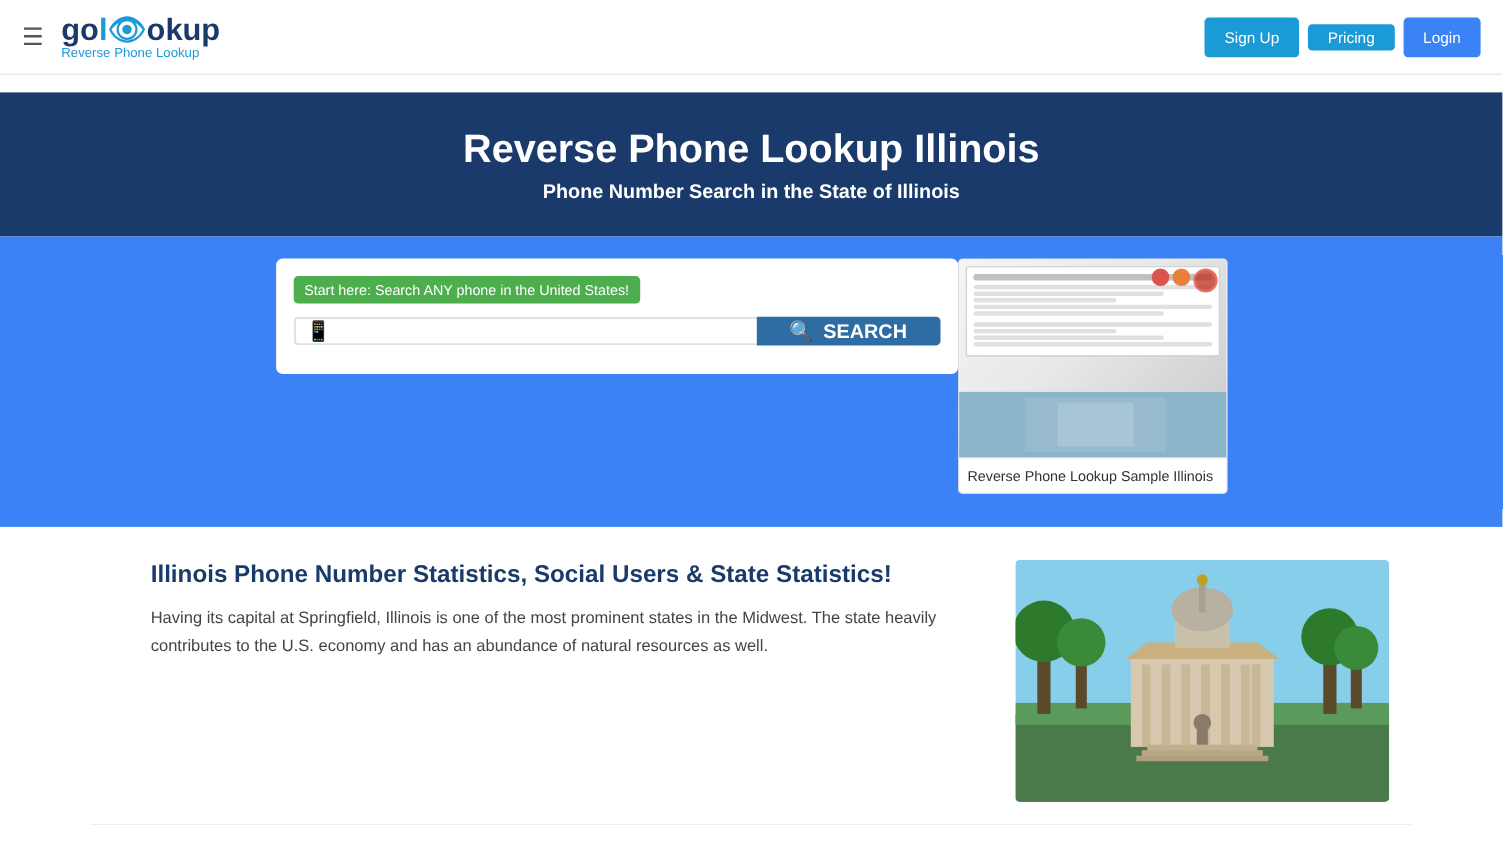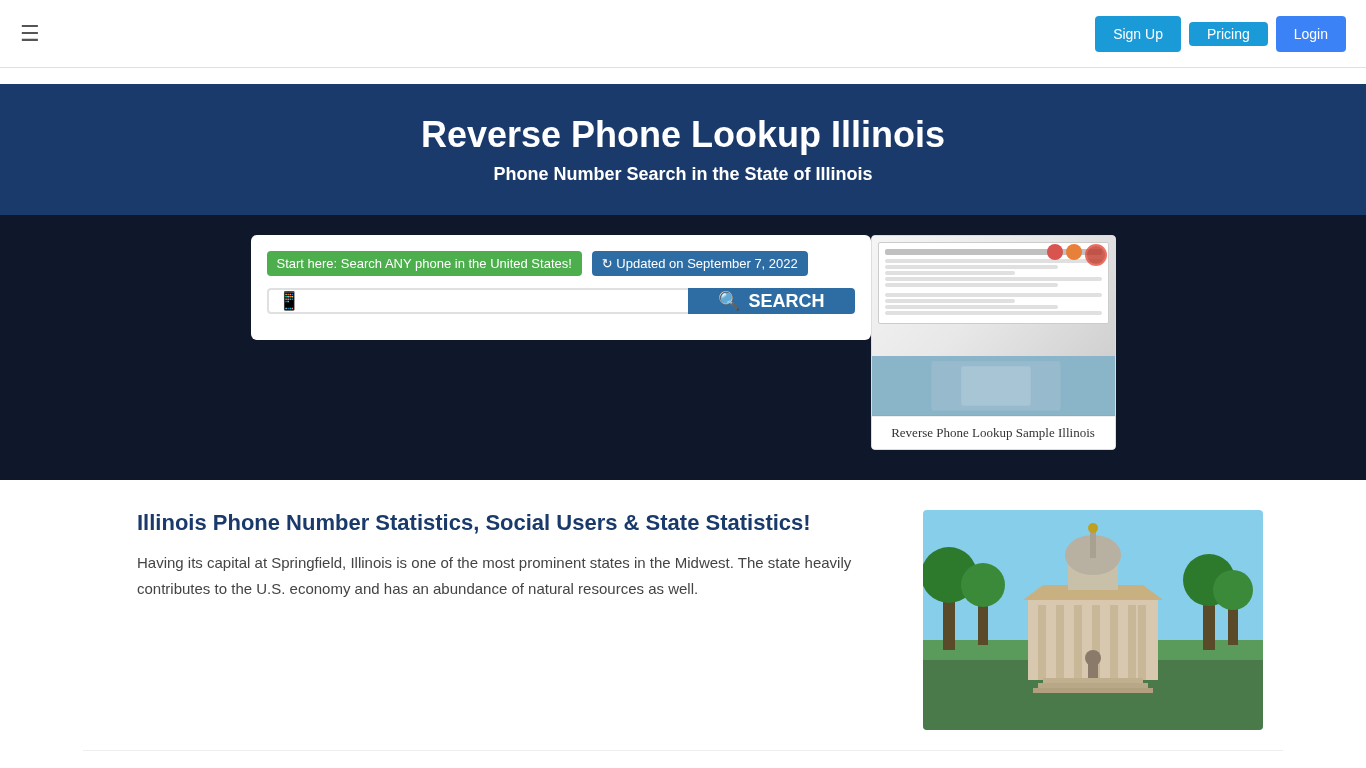--- a/index.html
+++ b/index.html
@@ -89,21 +89,21 @@
       margin-bottom: 8px;
     }
     .hero p {
       font-size: 18px;
       font-weight: bold;
       color: #fff;
     }
 
     
     .search-section {
-      background: #0f172a;
+      background: #3b82f6;
       padding: 20px 20px 30px;
       display: flex;
       justify-content: center;
       align-items: flex-start;
     }
     .search-box-container {
       background: #fff;
       border-radius: 6px;
       padding: 16px;
       max-width: 620px;
@@ -240,24 +240,23 @@
     }
     .sample-bottom-img {
       width: 100%;
       height: 60px;
       background: linear-gradient(180deg, #87b5d4 0%, #a8c8d8 50%, #6a9fb0 100%);
     }
     .sample-report-caption {
       padding: 8px;
       font-size: 13px;
       color: #333;
-      text-align: center;
+      text-align: left;
       border-top: 1px solid #eee;
       background: #fff;
-      font-family: Liberation Serif, serif;
     }
     .content-text { flex: 1; margin-left: 34px; }
     .content-text h2 {
       font-size: 22px;
       font-weight: bold;
       color: #1a3a6b;
       margin-bottom: 14px;
     }
     .content-text p {
       font-size: 15px;
@@ -279,38 +278,43 @@
       max-width: 1200px;
       margin: 0 auto;
     }
   </style>
 </head>
 <body>
 
 <header class="header">
   <div class="header-left">
     <span class="hamburger">☰</span>
+    <div class="logo-container">
+      <div class="logo-text">
+        <span style="color:#1a3a6b; font-family: Arial, sans-serif; font-weight:bold; font-size:28px;">go</span><span style="color:#1a9ad7; font-weight:bold; font-size:28px;">l</span><span style="color:#1a9ad7; font-size:28px;">👁</span><span style="color:#1a3a6b; font-weight:bold; font-size:28px;">okup</span>
+      </div>
+      <div class="logo-subtitle">Reverse Phone Lookup</div>
+    </div>
   </div>
   <div class="header-right">
     <button class="btn-signup">Sign Up</button>
     <button class="btn-pricing">Pricing</button>
     <button class="btn-login">Login</button>
   </div>
 </header>
 
 <section class="hero">
   <h1>Reverse Phone Lookup Illinois</h1>
   <p>Phone Number Search in the State of Illinois</p>
 </section>
 
 <section class="search-section">
   <div class="search-box-container">
     <div class="search-labels">
       <span class="label-green">Start here: Search ANY phone in the United States!</span>
-      <span class="label-blue">↻ Updated on September 7, 2022</span>
     </div>
     <div class="search-input-row">
       <div class="phone-input-wrapper">
         <span class="phone-icon">📱</span>
       </div>
       <button class="search-btn">
         <span>🔍</span>
         <span>SEARCH</span>
       </button>
     </div>

